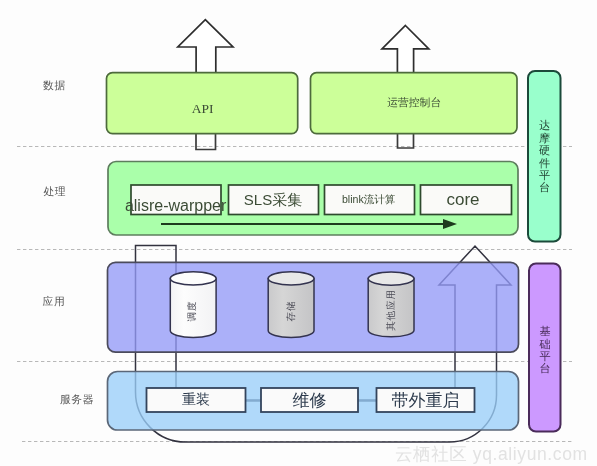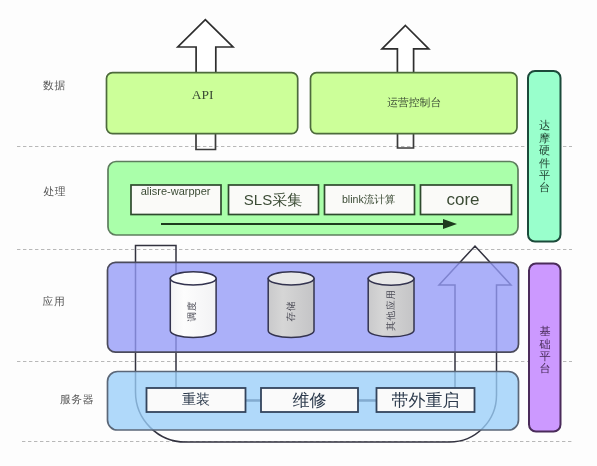--- a/index.html
+++ b/index.html
@@ -93,24 +93,24 @@
 
   <rect x="528" y="71" width="32.5" height="170.5" rx="7" ry="7" fill="#99ffcc" stroke="#1b4a3a" stroke-width="2"></rect>
   <rect x="529" y="263.5" width="31.5" height="168" rx="7" ry="7" fill="#cc99ff" stroke="#4a2b5a" stroke-width="2"></rect>
 </svg>
 
 <div class="ovl rowlabel" style="left:54.5px;top:86.2px">数据</div>
 <div class="ovl rowlabel" style="left:54.8px;top:191.8px">处理</div>
 <div class="ovl rowlabel" style="left:54px;top:301.8px">应用</div>
 <div class="ovl rowlabel" style="left:77px;top:399.7px">服务器</div>
 
-<div class="ovl boxlabel" style="left:202.6px;top:95px;font-size:13.5px;font-family:'Liberation Serif',serif">API</div>
+<div class="ovl boxlabel" style="left:202.6px;top:109px;font-size:13.5px;font-family:'Liberation Serif',serif">API</div>
 <div class="ovl boxlabel" style="left:414.2px;top:103.2px;font-size:10.8px">运营控制台</div>
 
-<div class="ovl boxlabel" style="left:175.6px;top:191px;font-size:11px">alisre-warpper</div>
+<div class="ovl boxlabel" style="left:175.6px;top:206px;font-size:16px">alisre-warpper</div>
 <div class="ovl boxlabel" style="left:273px;top:199.5px;font-size:15px">SLS采集</div>
 <div class="ovl boxlabel" style="left:368.7px;top:199.5px;font-size:10.6px">blink流计算</div>
 <div class="ovl boxlabel" style="left:463px;top:200.3px;font-size:17px">core</div>
 
 <div class="ovl rlabel" style="left:169px;top:287px;width:46px;height:48px;font-size:9.6px;color:#4a4a55;letter-spacing:0.8px">调度</div>
 <div class="ovl rlabel" style="left:268px;top:287px;width:46px;height:48px;font-size:9.6px;color:#4a4a55;letter-spacing:0.8px">存储</div>
 <div class="ovl rlabel" style="left:368px;top:287px;width:46px;height:46px;font-size:9.6px;color:#4a4a55;letter-spacing:0.8px">其他应用</div>
 
 <div class="ovl boxlabel" style="left:196px;top:400px;font-size:14px;color:#2c3a4c">重装</div>
 <div class="ovl boxlabel" style="left:309.5px;top:400px;font-size:17px;color:#2c3a4c">维修</div>
@@ -124,14 +124,15 @@
       <span>平</span>
       <span>台</span>
     </div>
 <div class="ovl vlabel" style="left:529px;top:266px;width:32px;height:168px;font-size:11.2px;color:#452a55;line-height:12.4px">
       <span>基</span>
       <span>础</span>
       <span>平</span>
       <span>台</span>
     </div>
 
+<div class="ovl wm" style="left:395px;top:442px">云栖社区 yq.aliyun.com</div>
 
 </div>
 
 </body></html>

